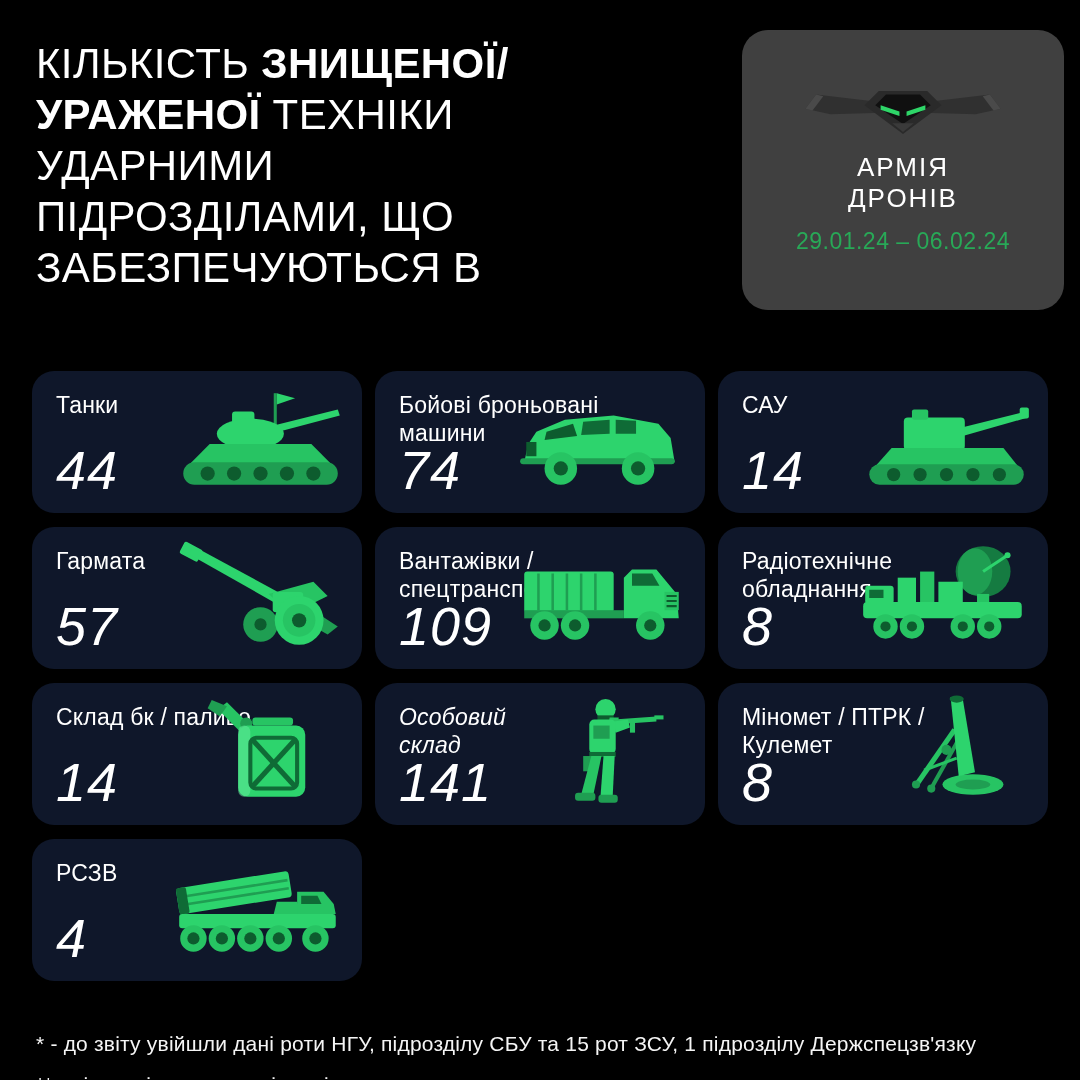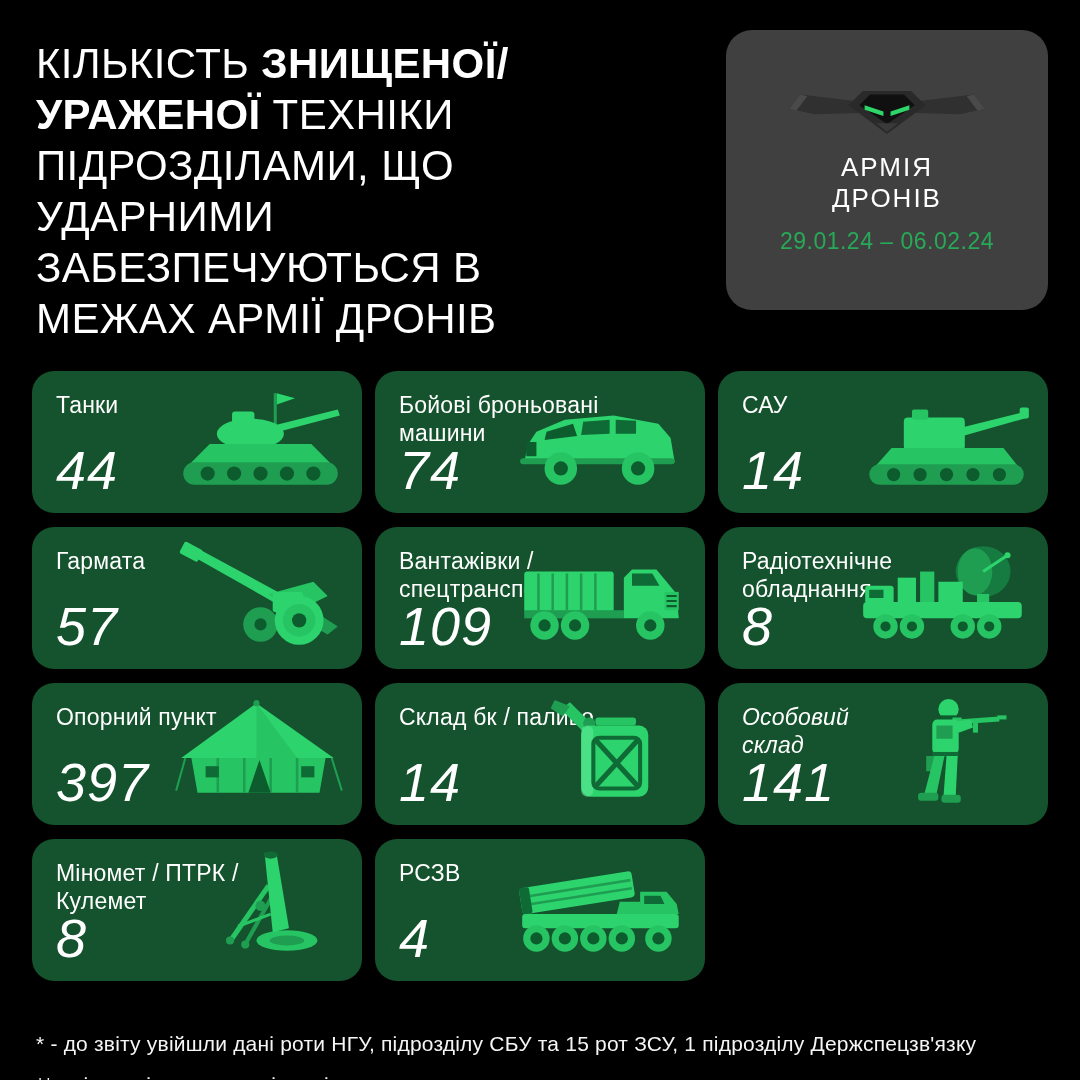--- a/index.html
+++ b/index.html
@@ -8,21 +8,21 @@
     background:#000;
     font-family:"Liberation Sans", sans-serif;
     color:#fff;
     overflow:hidden;
     position:relative;
   }
   .header{
     display:flex;
     justify-content:space-between;
     align-items:flex-start;
-    padding:30px 32px 0 36px;
+    padding:30px 16px 0 36px;
     height:310px;
   }
   .title{
     font-size:42px;
     line-height:51px;
     font-weight:400;
     letter-spacing:.4px;
     margin-top:8px;
     white-space:nowrap;
   }
@@ -61,21 +61,21 @@
     text-align:right;
   }
   .grid{
     margin:31px 32px 0 32px;
     display:grid;
     grid-template-columns:repeat(3,1fr);
     gap:14px 13px;
   }
   .card{
     position:relative;
-    background:#14532d;
+    background:#0f172a;
     border-radius:22px;
     height:142px;
     box-sizing:border-box;
     padding:20px 24px;
     overflow:hidden;
   }
   .card-label{
     font-size:23px;
     line-height:28px;
     max-width:240px;
@@ -105,24 +105,23 @@
     color:#f5f5f5;
   }
 </style>
 </head>
 <body>
 
 <div class="header">
   <div class="title">
     <div><span>КІЛЬКІСТЬ </span><span class="bold">ЗНИЩЕНОЇ/</span></div>
     <div><span class="bold">УРАЖЕНОЇ</span><span> ТЕХНІКИ</span></div>
+    <div>УДАРНИМИ</div>
     <div>ПІДРОЗДІЛАМИ, ЩО</div>
-    <div>УДАРНИМИ</div>
     <div>ЗАБЕЗПЕЧУЮТЬСЯ В</div>
-    <div>МЕЖАХ АРМІЇ ДРОНІВ</div>
   </div>
 
   <div class="logo-card">
     <svg class="drone-svg" viewBox="0 0 230 96">
       <polygon points="6,50 18,34 103,44 103,54 34,56" fill="#303030"></polygon>
       <polygon points="6,50 18,34 26,36 14,52" fill="#4a4a4a"></polygon>
       <polygon points="224,50 212,34 127,44 127,54 196,56" fill="#303030"></polygon>
       <polygon points="224,50 212,34 204,36 216,52" fill="#4a4a4a"></polygon>
       <polygon points="88,30 142,30 158,46 115,78 72,46" fill="#2a2a2a"></polygon>
       <polygon points="96,34 134,34 146,46 115,67 84,46" fill="#101010"></polygon>
@@ -262,38 +261,20 @@
         <circle cx="52" cy="88" r="12" fill="#27c463"></circle>
           <circle cx="52" cy="88" r="5" fill="#0d5c2e"></circle>
         <circle cx="102" cy="88" r="12" fill="#27c463"></circle>
           <circle cx="102" cy="88" r="5" fill="#0d5c2e"></circle>
         <circle cx="128" cy="88" r="12" fill="#27c463"></circle>
           <circle cx="128" cy="88" r="5" fill="#0d5c2e"></circle>
       </svg>
     </div>
   </div>
 
-  <div class="card">
-    <div class="card-label">Опорний пункт</div>
-    <div class="card-value">397</div>
-    <div class="card-icon">
-      <svg viewBox="0 0 170 120">
-        <line x1="12" y1="64" x2="3" y2="96" stroke="#1f9e52" stroke-width="2"></line>
-        <line x1="156" y1="64" x2="166" y2="96" stroke="#1f9e52" stroke-width="2"></line>
-        <polygon points="82,10 158,64 8,64" fill="#2dd46d"></polygon>
-        <polygon points="82,10 122,64 82,64" fill="#27c463"></polygon>
-        <polygon points="18,64 150,64 144,98 24,98" fill="#27c463"></polygon>
-        <path d="M44 64 V98 M70 64 V98 M96 64 V98 M122 64 V98" stroke="#1f9e52" stroke-width="2.5" fill="none"></path>
-        <polygon points="74,98 96,98 85,66" fill="#0d5c2e"></polygon>
-        <rect x="32" y="72" width="13" height="11" fill="#0f6b36"></rect>
-        <rect x="126" y="72" width="13" height="11" fill="#0f6b36"></rect>
-        <circle cx="82" cy="10" r="3" fill="#1f9e52"></circle>
-      </svg>
-    </div>
-  </div>
 
   <div class="card">
     <div class="card-label">Склад бк / паливо</div>
     <div class="card-value">14</div>
     <div class="card-icon">
       <svg viewBox="0 0 170 120">
         <polygon points="44,16 53,9 78,34 69,41" fill="#27c463"></polygon>
         <polygon points="38,7 53,13 46,23 34,15" fill="#1f9e52"></polygon>
         <rect x="78" y="24" width="40" height="8" rx="3" fill="#27c463"></rect>
         <circle cx="72" cy="30" r="6" fill="#1f9e52"></circle>

